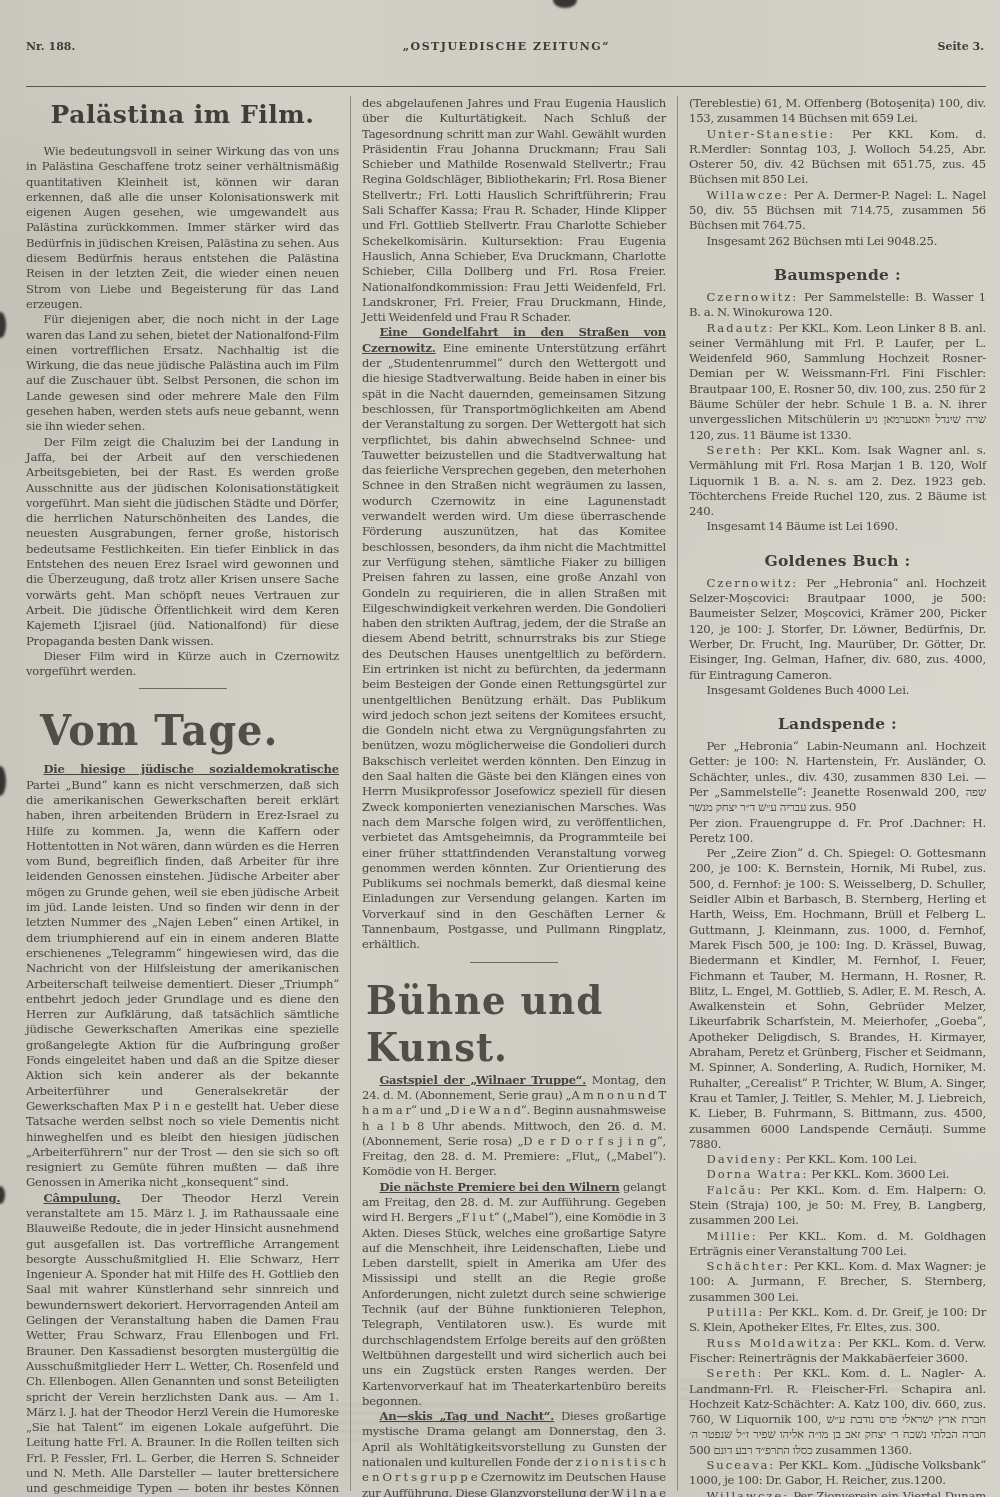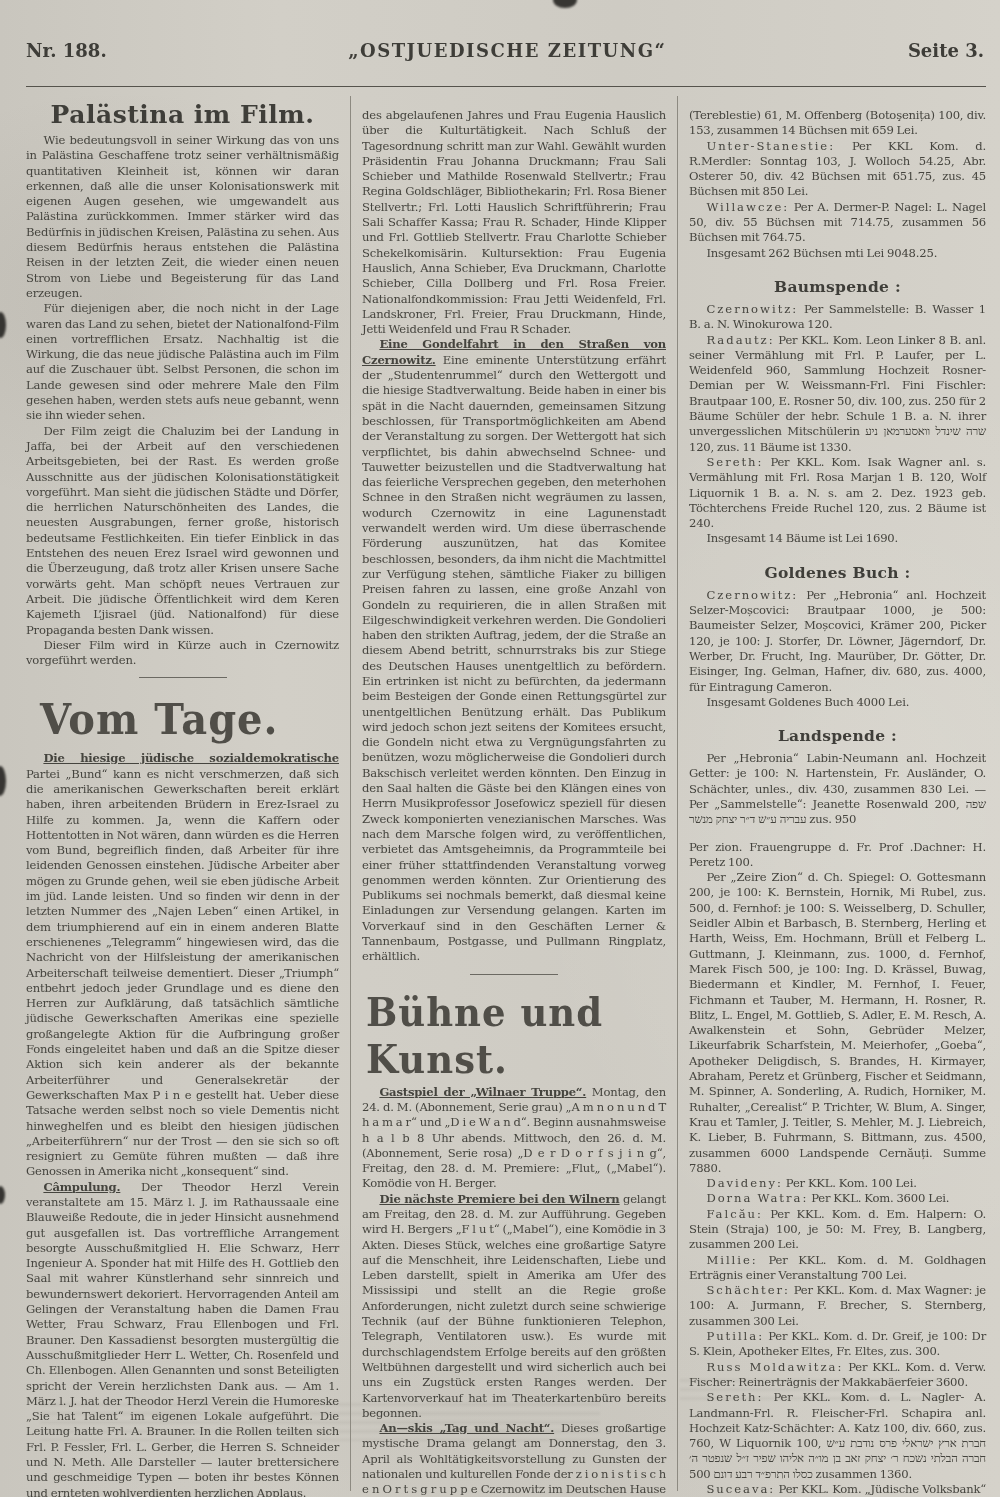--- a/index.html
+++ b/index.html
@@ -7,37 +7,37 @@
     position:relative;width:1000px;height:1497px;overflow:hidden;
     font-family:"DejaVu Serif","Liberation Serif",serif;
     color:#45443e;
     background:
       radial-gradient(ellipse 420px 300px at 12% 20%, rgba(110,105,95,0.10), transparent 70%),
       radial-gradient(ellipse 500px 650px at 88% 55%, rgba(255,255,248,0.14), transparent 72%),
       radial-gradient(ellipse 600px 300px at 45% 95%, rgba(120,115,105,0.08), transparent 70%),
       linear-gradient(90deg,#c9c6be 0%,#d2cfc7 28%,#cecbc3 62%,#d5d2ca 100%);
   }
   
-  .hdr{position:absolute;top:40px;left:26px;right:16px;display:flex;justify-content:space-between;align-items:baseline;font-weight:bold;font-size:18px;color:#3e3d38;}
+  .hdr{position:absolute;top:40px;left:26px;right:16px;display:flex;justify-content:space-between;align-items:baseline;font-weight:bold;font-size:11px;color:#3e3d38;}
   .hdr .mast{letter-spacing:1.5px;}
   .hdr-rule{position:absolute;top:86px;left:26px;right:14px;border-top:1.6px solid #55534c;}
   
   .cols{position:absolute;top:96px;left:26px;right:12px;bottom:6px;display:flex;}
   .col{box-sizing:border-box;}
   .c1{width:325px;padding:0 11px 0 0;border-right:1px solid #8d8a81;}
   .c2{width:327px;padding:0 11px;border-right:1px solid #8d8a81;}
   .c3{flex:1;padding:0 2px 0 11px;}
   
   .col p{margin:0;font-size:11.6px;line-height:15.3px;text-align:justify;text-indent:1.5em;letter-spacing:-0.2px;word-spacing:-0.5px;}
-  p.noind{text-indent:0;margin-top:12px;}
+  p.noind{text-indent:0;}
   p.total{text-align:left;}
   .lead-b{font-weight:bold;text-decoration:underline;}
   .lead-sp{letter-spacing:0.17em;}
   
-  .headline1{font-size:25px;font-weight:bold;text-align:center;letter-spacing:0.5px;margin:4px 0 4px;color:#3f3e39;}
+  .headline1{font-size:25px;font-weight:bold;text-align:center;letter-spacing:0.5px;margin:4px 0 15px;color:#3f3e39;}
   .subhead{font-size:14.5px;font-weight:bold;text-align:center;margin:0 0 6px;color:#3f3e39;}
   .bigsec{font-size:40px;font-weight:bold;letter-spacing:1px;margin:16px 0 10px;padding-left:14px;color:#504e48;transform:scaleY(1.06);transform-origin:left top;}
   .bigsec2{font-size:37px;font-weight:bold;letter-spacing:1px;margin:14px 0 8px;padding-left:4px;color:#504e48;transform:scaleY(1.06);transform-origin:left top;}
   .c3head{font-size:15.5px;font-weight:bold;text-align:center;margin:16px 0 6px;letter-spacing:0.3px;color:#3f3e39;}
   .divider{width:88px;border-top:1.8px solid #6b6962;margin:9px auto 8px;}
   
   .smudge{position:absolute;background:#23221f;border-radius:50%;opacity:0.88;}
   .sm-top{left:553px;top:-8px;width:24px;height:16px;filter:blur(1px);}
   .sm-l1{left:-5px;top:312px;width:11px;height:26px;filter:blur(1.2px);}
   .sm-l2{left:-6px;top:766px;width:12px;height:30px;filter:blur(1.2px);}
@@ -94,21 +94,21 @@
       <p class="noind">(Tereblestie) 61, M. Offenberg (Botoşenița) 100, div. 153, zusammen 14 Büchsen mit 659 Lei.</p>
       <p><span class="lead-sp">Unter-Stanestie:</span> <span>Per KKL Kom. d. R.Merdler: Sonntag 103, J. Wolloch 54.25, Abr. Osterer 50, div. 42 Büchsen mit 651.75, zus. 45 Büchsen mit 850 Lei.</span></p>
       <p><span class="lead-sp">Willawcze:</span> <span>Per A. Dermer-P. Nagel: L. Nagel 50, div. 55 Büchsen mit 714.75, zusammen 56 Büchsen mit 764.75.</span></p>
       <p class="total">Insgesamt 262 Büchsen mti Lei 9048.25.</p>
       <div class="c3head">Baumspende :</div>
       <p><span class="lead-sp">Czernowitz:</span> <span>Per Sammelstelle: B. Wasser 1 B. a. N. Winokurowa 120.</span></p>
       <p><span class="lead-sp">Radautz:</span> <span>Per KKL. Kom. Leon Linker 8 B. anl. seiner Vermählung mit Frl. P. Laufer, per L. Weidenfeld 960, Sammlung Hochzeit Rosner-Demian per W. Weissmann-Frl. Fini Fischler: Brautpaar 100, E. Rosner 50, div. 100, zus. 250 für 2 Bäume Schüler der hebr. Schule 1 B. a. N. ihrer unvergesslichen Mitschülerin שרה שינדל וואסערמאן ניע 120, zus. 11 Bäume ist 1330.</span></p>
       <p><span class="lead-sp">Sereth:</span> <span>Per KKL. Kom. Isak Wagner anl. s. Vermählung mit Frl. Rosa Marjan 1 B. 120, Wolf Liquornik 1 B. a. N. s. am 2. Dez. 1923 geb. Töchterchens Freide Ruchel 120, zus. 2 Bäume ist 240.</span></p>
       <p class="total">Insgesamt 14 Bäume ist Lei 1690.</p>
       <div class="c3head">Goldenes Buch :</div>
-      <p><span class="lead-sp">Czernowitz:</span> <span>Per „Hebronia“ anl. Hochzeit Selzer-Moșcovici: Brautpaar 1000, je 500: Baumeister Selzer, Moșcovici, Krämer 200, Picker 120, je 100: J. Storfer, Dr. Löwner, Jägerndorf, Dr. Werber, Dr. Frucht, Ing. Maurüber, Dr. Götter, Dr. Eisinger, Ing. Gelman, Hafner, div. 680, zus. 4000, für Eintragung Cameron.</span></p>
+      <p><span class="lead-sp">Czernowitz:</span> <span>Per „Hebronia“ anl. Hochzeit Selzer-Moșcovici: Brautpaar 1000, je 500: Baumeister Selzer, Moșcovici, Krämer 200, Picker 120, je 100: J. Storfer, Dr. Löwner, Bedürfnis, Dr. Werber, Dr. Frucht, Ing. Maurüber, Dr. Götter, Dr. Eisinger, Ing. Gelman, Hafner, div. 680, zus. 4000, für Eintragung Cameron.</span></p>
       <p class="total">Insgesamt Goldenes Buch 4000 Lei.</p>
       <div class="c3head">Landspende :</div>
       <p>Per „Hebronia“ Labin-Neumann anl. Hochzeit Getter: je 100: N. Hartenstein, Fr. Ausländer, O. Schächter, unles., div. 430, zusammen 830 Lei. — Per „Sammelstelle“: Jeanette Rosenwald 200, שפה עבריה ע״ש ד״ר יצחק מנשר zus. 950</p>
       <p class="noind">Per zion. Frauengruppe d. Fr. Prof .Dachner: H. Peretz 100.</p>
       <p>Per „Zeire Zion“ d. Ch. Spiegel: O. Gottesmann 200, je 100: K. Bernstein, Hornik, Mi Rubel, zus. 500, d. Fernhof: je 100: S. Weisselberg, D. Schuller, Seidler Albin et Barbasch, B. Sternberg, Herling et Harth, Weiss, Em. Hochmann, Brüll et Felberg L. Guttmann, J. Kleinmann, zus. 1000, d. Fernhof, Marek Fisch 500, je 100: Ing. D. Krässel, Buwag, Biedermann et Kindler, M. Fernhof, I. Feuer, Fichmann et Tauber, M. Hermann, H. Rosner, R. Blitz, L. Engel, M. Gottlieb, S. Adler, E. M. Resch, A. Awalkenstein et Sohn, Gebrüder Melzer, Likeurfabrik Scharfstein, M. Meierhofer, „Goeba“, Apotheker Deligdisch, S. Brandes, H. Kirmayer, Abraham, Peretz et Grünberg, Fischer et Seidmann, M. Spinner, A. Sonderling, A. Rudich, Horniker, M. Ruhalter, „Cerealist“ P. Trichter, W. Blum, A. Singer, Krau et Tamler, J. Teitler, S. Mehler, M. J. Liebreich, K. Lieber, B. Fuhrmann, S. Bittmann, zus. 4500, zusammen 6000 Landspende Cernăuți. Summe 7880.</p>
       <p><span class="lead-sp">Davideny:</span> <span>Per KKL. Kom. 100 Lei.</span></p>
       <p><span class="lead-sp">Dorna Watra:</span> <span>Per KKL. Kom. 3600 Lei.</span></p>
       <p><span class="lead-sp">Falcău:</span> <span>Per KKL. Kom. d. Em. Halpern: O. Stein (Straja) 100, je 50: M. Frey, B. Langberg, zusammen 200 Lei.</span></p>
       <p><span class="lead-sp">Millie:</span> <span>Per KKL. Kom. d. M. Goldhagen Erträgnis einer Veranstaltung 700 Lei.</span></p>
       <p><span class="lead-sp">Schächter:</span> <span>Per KKL. Kom. d. Max Wagner: je 100: A. Jurmann, F. Brecher, S. Sternberg, zusammen 300 Lei.</span></p>

